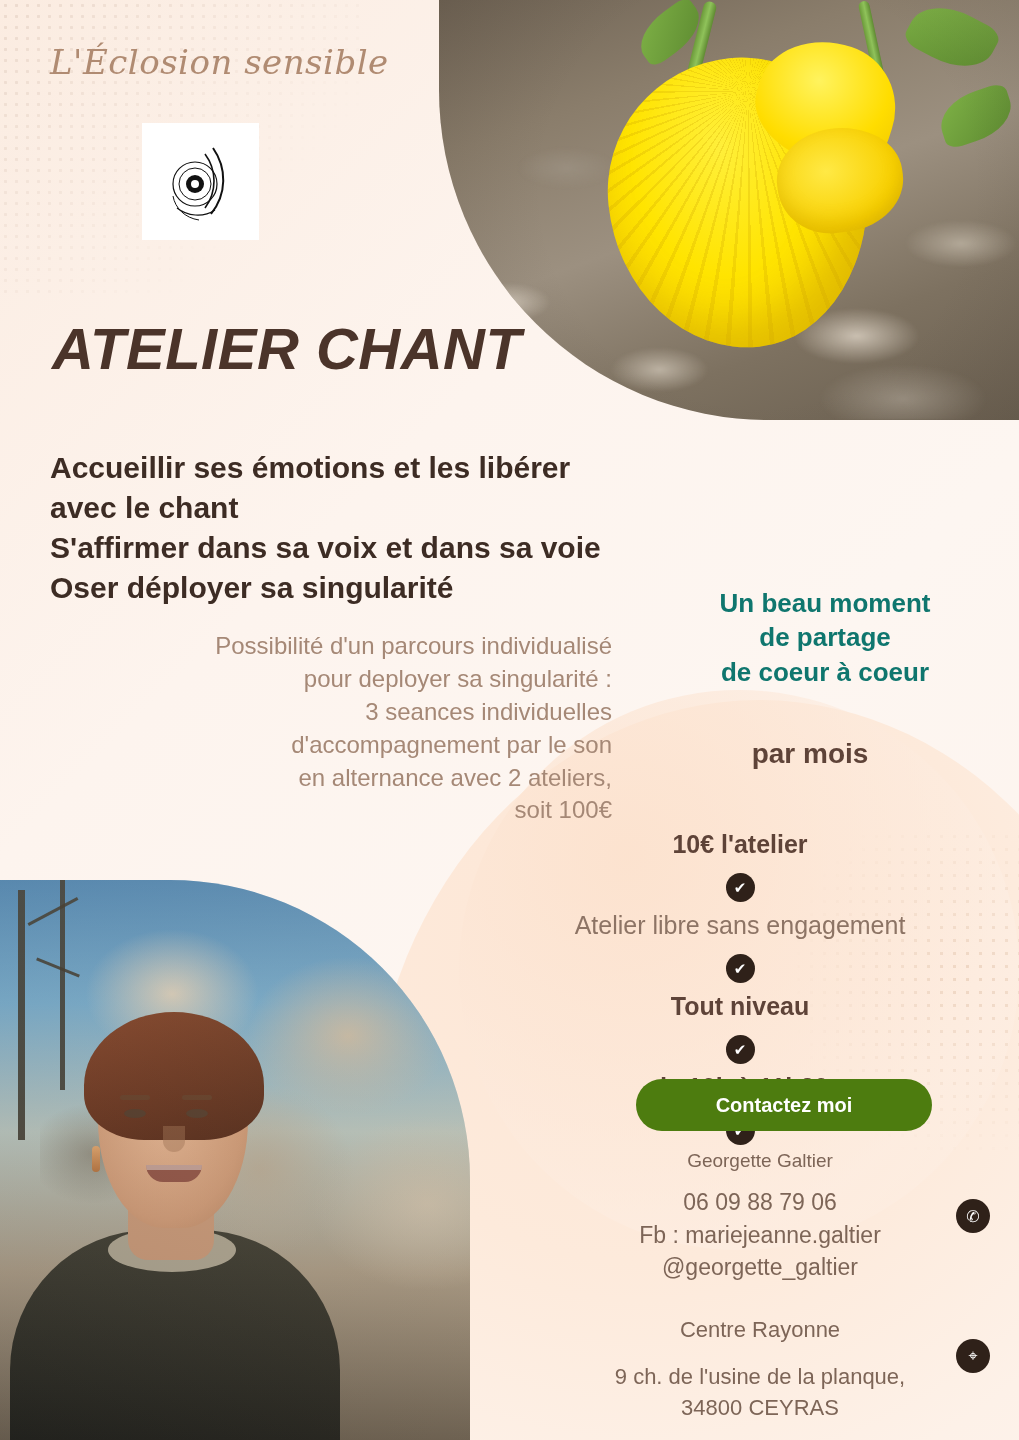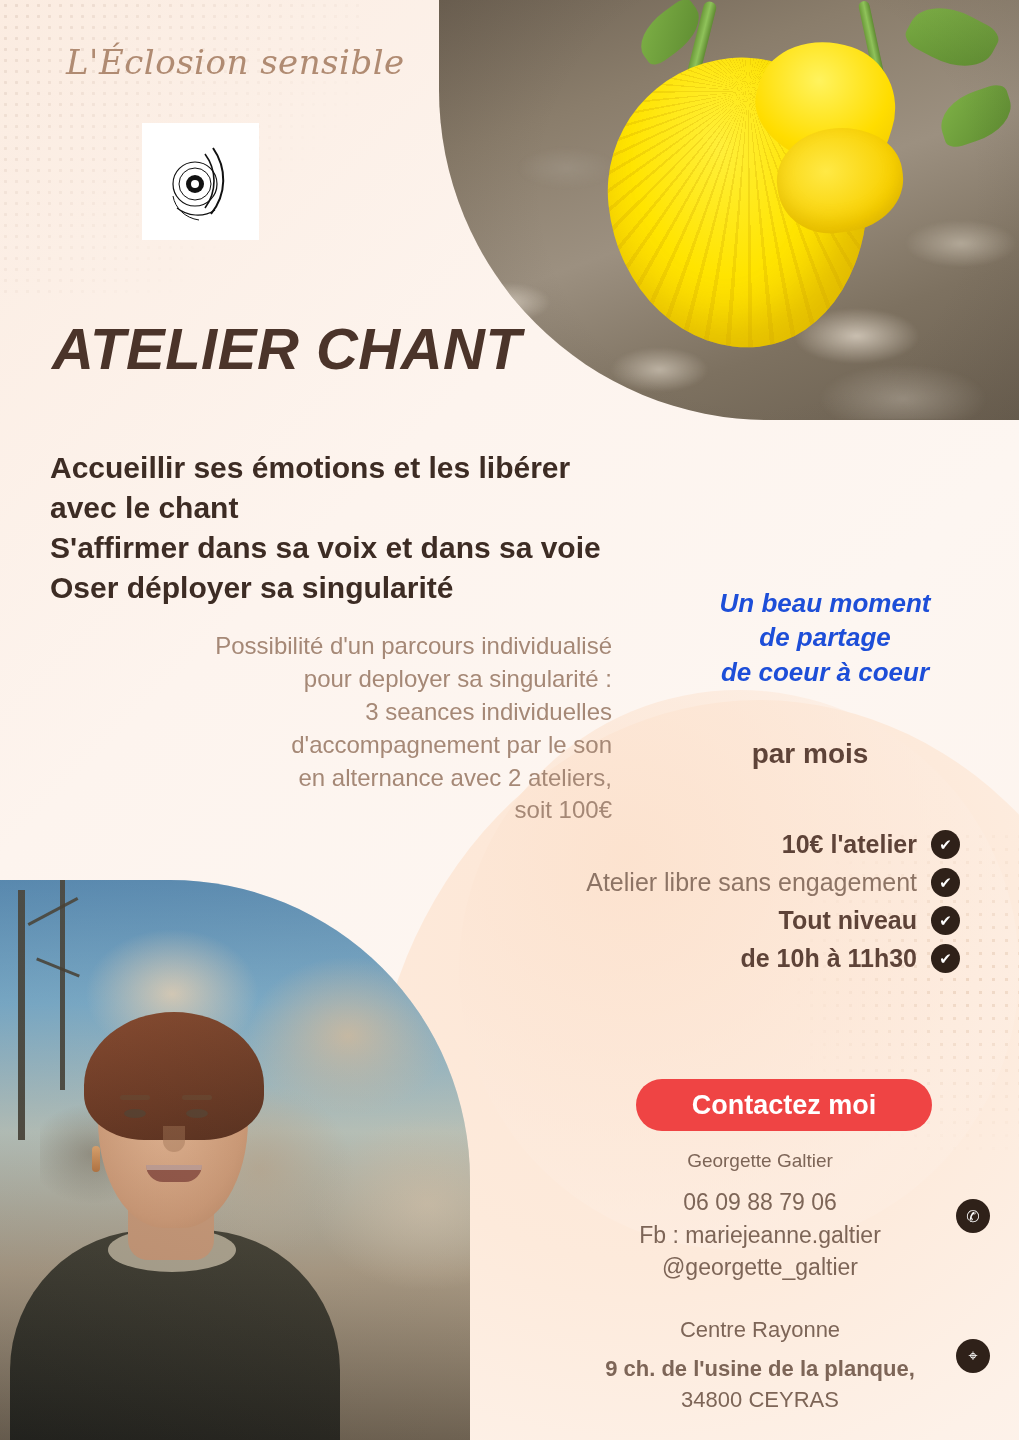--- a/index.html
+++ b/index.html
@@ -56,21 +56,21 @@
     top: 690px;
     width: 560px;
     height: 560px;
     border-radius: 50%;
     background: radial-gradient(circle at 30% 30%, rgba(252,226,206,0.85), rgba(253,240,231,0.4) 70%, rgba(253,243,238,0) 100%);
   }
 
   
   .brand-script {
     position: absolute;
-    left: 66px;
+    left: 50px;
     top: 42px;
     font-family: "DejaVu Serif", serif;
     font-style: italic;
     font-size: 34px;
     color: #b08b72;
     letter-spacing: 0.5px;
     white-space: nowrap;
   }
   .logo-box {
     position: absolute;
@@ -333,22 +333,21 @@
   }
 
   .quote {
     position: absolute;
     left: 660px;
     top: 586px;
     width: 330px;
     text-align: center;
     font-size: 26px;
     font-weight: bold;
-    font-style: italic;
-    color: #1d4ed8;
+    color: #0f766e;
     line-height: 1.32;
   }
 
   .schedule {
     position: absolute;
     left: 630px;
     top: 735px;
     width: 360px;
     text-align: center;
     font-size: 28px;
@@ -362,20 +361,21 @@
     left: 520px;
     top: 830px;
     width: 440px;
   }
   .bullet-row {
     display: flex;
     align-items: center;
     justify-content: flex-end;
     gap: 14px;
     margin-bottom: 9px;
+    flex-direction: column;
   }
   .bullet-text {
     font-size: 25px;
     font-weight: bold;
     color: #5e4338;
     white-space: nowrap;
   }
   .bullet-text.light { font-weight: normal; color: #8d7465; }
   .check {
     width: 29px; height: 29px;
@@ -389,23 +389,23 @@
     flex: none;
   }
 
   .cta {
     position: absolute;
     left: 636px;
     top: 1079px;
     width: 296px;
     height: 52px;
     border-radius: 26px;
-    background: #ef4444;
+    background: #4d7c0f;
     color: #ffffff;
-    font-size: 27px;
+    font-size: 20px;
     font-weight: bold;
     display: flex;
     align-items: center;
     justify-content: center;
     border: none;
     cursor: pointer;
     font-family: "Liberation Sans", sans-serif;
   }
 
   .contact {
@@ -554,20 +554,20 @@
 </div>
 
 <button class="cta">Contactez moi</button>
 
 <div class="contact">
   <div class="name">Georgette Galtier</div>
   <div class="line">06 09 88 79 06</div>
   <div class="line">Fb : mariejeanne.galtier</div>
   <div class="line">@georgette_galtier</div>
   <div class="addr">Centre Rayonne</div>
-  <div class="addr" style="margin-top:8px;font-weight:bold;">9 ch. de l'usine de la planque,</div>
+  <div class="addr" style="margin-top:16px;">9 ch. de l'usine de la planque,</div>
   <div class="addr" style="margin-top:0;">34800 CEYRAS</div>
 </div>
 
 <div class="contact-icons-wrap">
   <span class="pill-icon icon-phone">✆</span>
   <span class="pill-icon icon-pin">⌖</span>
 </div>
 
 </body></html>

